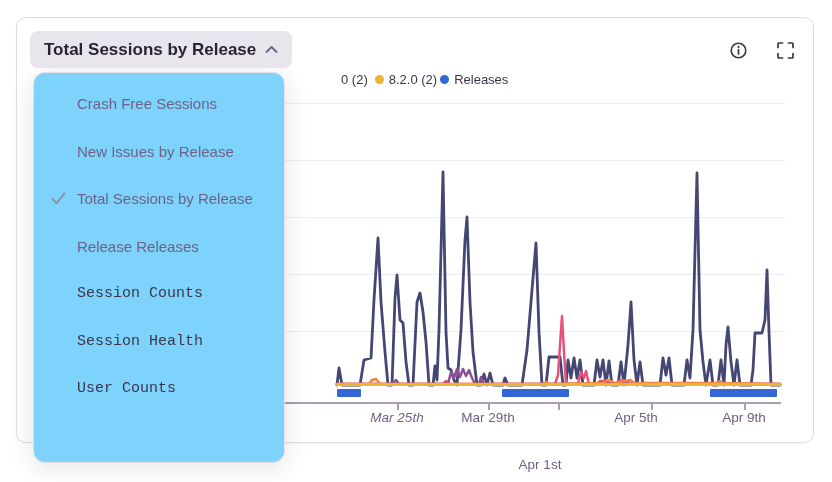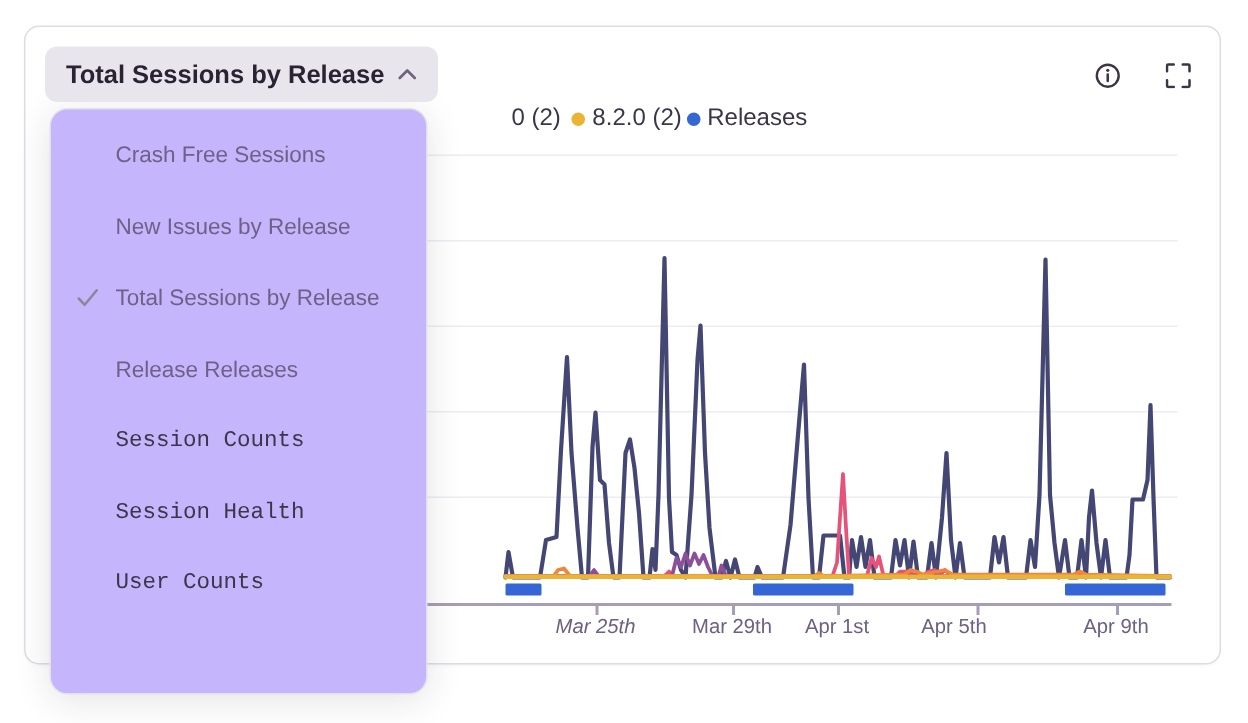--- a/index.html
+++ b/index.html
@@ -17,41 +17,41 @@
     background:#e8e6ec; border-radius:8px; display:inline-flex; align-items:center;
     padding:0 14px; gap:9px; cursor:pointer; z-index:11; }
   .title-pill .t { font-size:17px; font-weight:bold; color:#2b2233; white-space:nowrap; }
   .hdr-icons { position:absolute; right:38px; top:42px; display:flex; gap:30px; z-index:5; }
   .hicon { width:17px; height:17px; color:#3e3446; cursor:pointer; }
 
   
   .legend-sliver { position:absolute; left:46px; top:70px; width:288px; height:16px;
     overflow:hidden; z-index:3; font-size:13px; color:#3c3548; white-space:nowrap; }
   .legend { position:absolute; left:341px; top:70px; height:17px; display:flex;
-    align-items:flex-start; gap:7px; font-size:16px; color:#3c3548; z-index:3; white-space:nowrap; }
+    align-items:flex-end; gap:7px; font-size:13px; color:#3c3548; z-index:3; white-space:nowrap; }
   .legend .dot { width:9px; height:9px; border-radius:50%; display:inline-block; margin-right:5px; }
   .legend .item { display:inline-flex; align-items:center; cursor:pointer; }
 
   
   .gridline { position:absolute; left:45px; width:740px; height:1px; background:#eeecf1; z-index:1; }
   .chart-svg { position:absolute; left:0; top:0; width:832px; height:482px;
     z-index:2; pointer-events:none; }
   .release-track { position:absolute; left:45px; top:389px; width:736px; height:8px;
     background:#ffffff; z-index:2; }
   .release-bar { position:absolute; top:389px; height:8px; background:#3566d6;
     border-radius:1px; z-index:2; cursor:pointer; }
   .axis-line { position:absolute; left:45px; top:402px; width:736px; height:2px;
     background:#a79db4; z-index:2; }
   .axis-tick { position:absolute; top:404px; width:1.5px; height:6px; background:#a79db4; z-index:2; }
   .axis-label { position:absolute; top:410px; transform:translateX(-50%);
     font-size:13.5px; color:#6e6080; z-index:2; white-space:nowrap; }
 
   
   .menu { position:absolute; left:33px; top:72px; width:252px; height:391px;
-    background:#c4b5fd; border:1px solid #e4e0e8; border-radius:12px;
+    background:#7dd3fc; border:1px solid #e4e0e8; border-radius:12px;
     box-shadow:0 4px 24px rgba(43,34,51,0.12); z-index:10; padding-top:7px; overflow:hidden; }
   .menu-item { position:relative; height:47.5px; display:flex; align-items:center;
     padding-left:43px; font-size:15px; cursor:pointer; }
   .menu-item.muted { color:#6f6186; }
   .menu-item.dark  { color:#3d3649;font-family:Liberation Mono, monospace; }
   .menu-item .check { position:absolute; left:16px; width:17px; height:17px; color:#8c8796; }
 </style>
 </head>
 <body>
 
@@ -119,21 +119,21 @@
       <circle cx="8.5" cy="4.9" r="1.05" fill="currentColor"></circle>
     </svg>
     <svg class="hicon" viewBox="0 0 17 17">
       <path d="M1 5.5 V1.8 Q1 1 1.8 1 H5.5 M11.5 1 H15.2 Q16 1 16 1.8 V5.5 M16 11.5 V15.2 Q16 16 15.2 16 H11.5 M5.5 16 H1.8 Q1 16 1 15.2 V11.5" fill="none" stroke="currentColor" stroke-width="1.7" stroke-linecap="round"></path>
     </svg>
   </div>
 
   <div id="axis-labels">
       <div class="axis-label" style="left: 397px; font-style: italic;">Mar 25th</div>
       <div class="axis-label" style="left: 488px;">Mar 29th</div>
-      <div class="axis-label" style="left: 558px;">Apr 1st</div>
+      <div class="axis-label" style="left: 540px; margin-top: 47px;">Apr 1st</div>
       <div class="axis-label" style="left: 636px;">Apr 5th</div>
       <div class="axis-label" style="left: 744px;">Apr 9th</div>
     </div>
 
   <div class="menu">
     <div id="menu-items">
         <div class="menu-item muted">
           <span>Crash Free Sessions</span>
         </div>
         <div class="menu-item muted">

